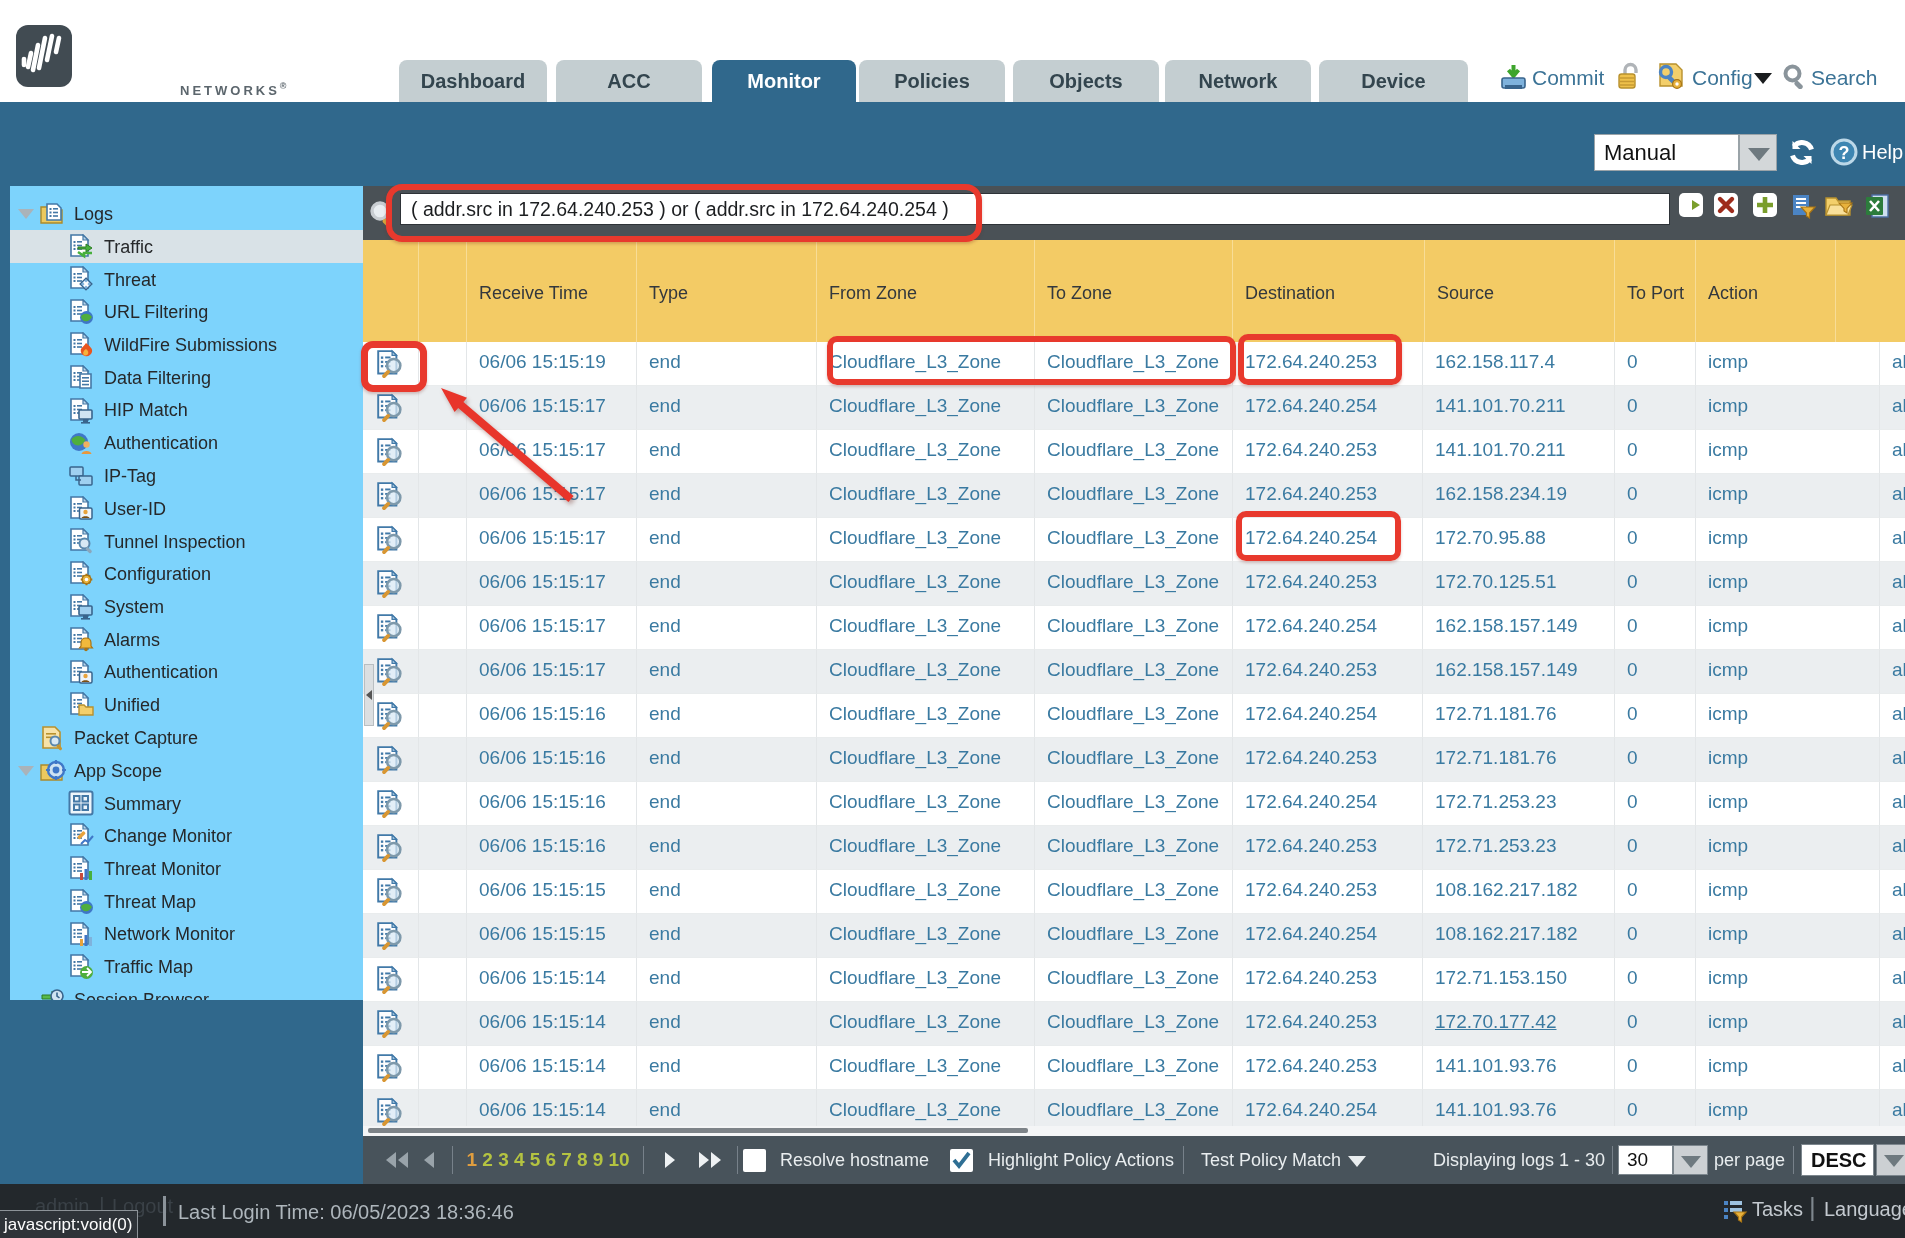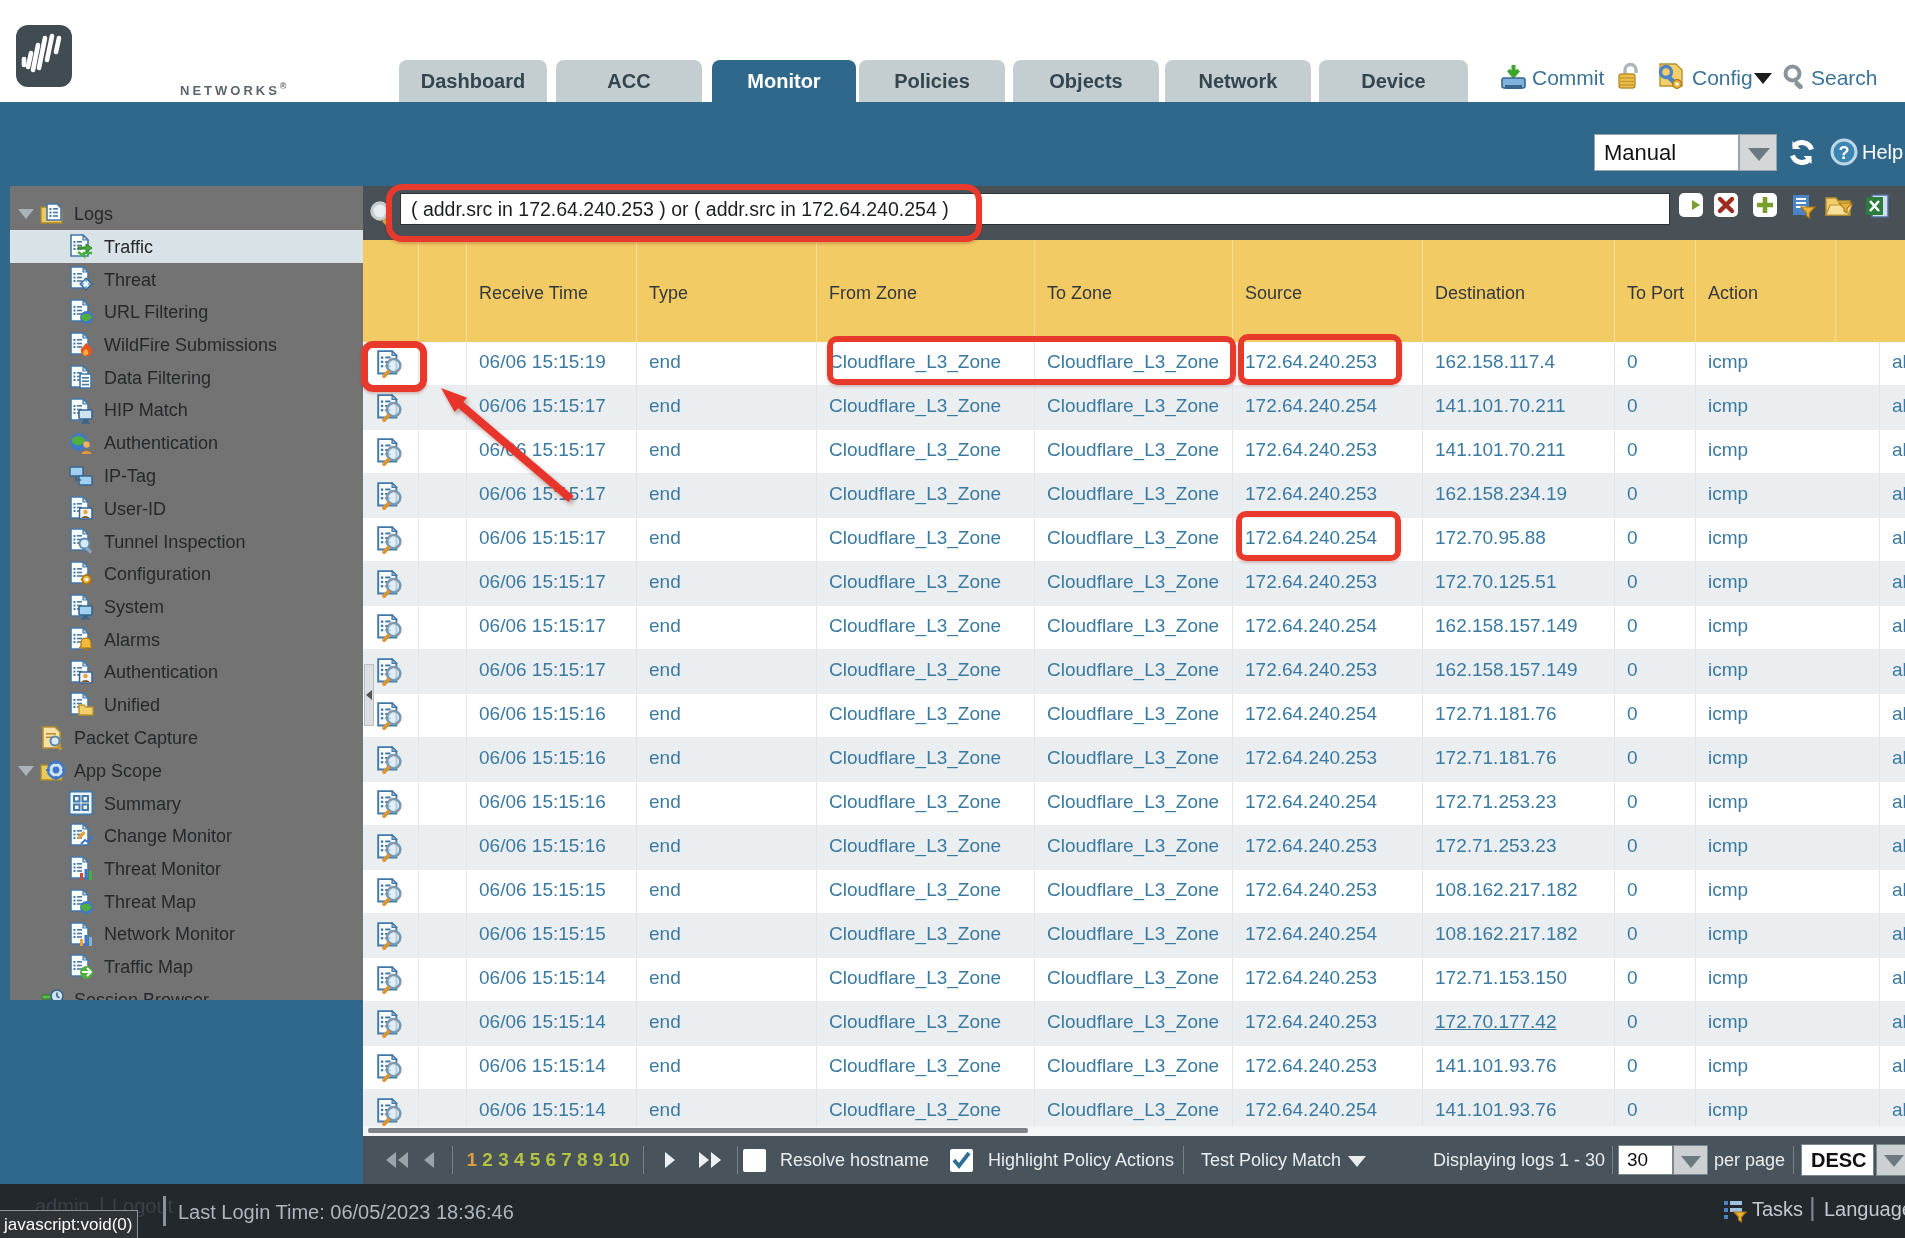--- a/index.html
+++ b/index.html
@@ -14,21 +14,21 @@
 .toplink{position:absolute;top:62px;height:32px;font-size:21px;color:#3b7396;line-height:32px}
 
 .teal{position:absolute;left:0;top:102px;width:1905px;height:1082px;background:#30688c}
 .manualbox{position:absolute;left:1594px;top:134px;width:145px;height:37px;background:#fff;border:1px solid #9aa3a8;
            font-size:22px;color:#111;padding-left:9px;line-height:35px}
 .manualbtn{position:absolute;left:1739px;top:134px;width:38px;height:37px;background:#d3d7d9;border:1px solid #9aa3a8}
 .manualbtn:after{content:"";position:absolute;left:8px;top:13px;border-left:11px solid transparent;
   border-right:11px solid transparent;border-top:13px solid #6e797f}
 .helptxt{position:absolute;left:1862px;top:141px;font-size:20px;color:#fff}
 
-.sidebar{position:absolute;left:10px;top:186px;width:353px;height:814px;background:#737373;overflow:hidden}
+.sidebar{position:absolute;left:10px;top:186px;width:353px;height:814px;background:#7dd3fc;overflow:hidden}
 .snode{position:absolute;height:33px;line-height:33px;font-size:18px;color:#26282a;white-space:nowrap}
 .ssel{position:absolute;left:0;width:353px;height:33px;background:#d9e2e7}
 .exp{position:absolute;width:0;height:0;border-left:8px solid transparent;border-right:8px solid transparent;
      border-top:10px solid #aab3b9}
 .sic{position:absolute;width:26px;height:26px}
 .splitline{position:absolute;left:363px;top:186px;width:4px;height:950px;background:#42505a}
 .splithandle{position:absolute;left:364px;top:664px;width:10px;height:62px;background:#dcdfe1;border:1px solid #b9bec1}
 .splithandle:after{content:"";position:absolute;left:1px;top:25px;border-top:5px solid transparent;
    border-bottom:5px solid transparent;border-right:6px solid #555}
 
@@ -551,22 +551,22 @@
         <path d="M6 8l9 10M15 8L6 18" stroke="#fff" stroke-width="2.6"></path>
       </svg>
     </div>
 <div class="thead">
       <div class="hc" style="width:56px"></div>
       <div class="hc" style="width:48px"></div>
       <div class="hc" style="width:170px">Receive Time</div>
       <div class="hc" style="width:180px">Type</div>
       <div class="hc" style="width:218px">From Zone</div>
       <div class="hc" style="width:198px">To Zone</div>
+      <div class="hc" style="width:192px">Destination</div>
       <div class="hc" style="width:190px">Source</div>
-      <div class="hc" style="width:192px">Destination</div>
       <div class="hc" style="width:81px">To Port</div>
       <div class="hc" style="width:140px">Action</div>
     </div>
     <div class="trow" style="top:156px">
       <div class="c" style="width:56px;position:relative">
         <svg style="position:absolute;left:12px;top:7px;width:31px;height:31px" viewBox="0 0 29 29">
           <path d="M3 2h13l4 4v17H3z" fill="#fdfdfe" stroke="#4179a8" stroke-width="1.8"></path>
           <path d="M16 2l4 4h-4z" fill="#bdd7ea" stroke="#4179a8" stroke-width="1.2"></path>
           <g fill="#4179a8">
             <rect x="5.5" y="7" width="2.2" height="2.2"></rect>

